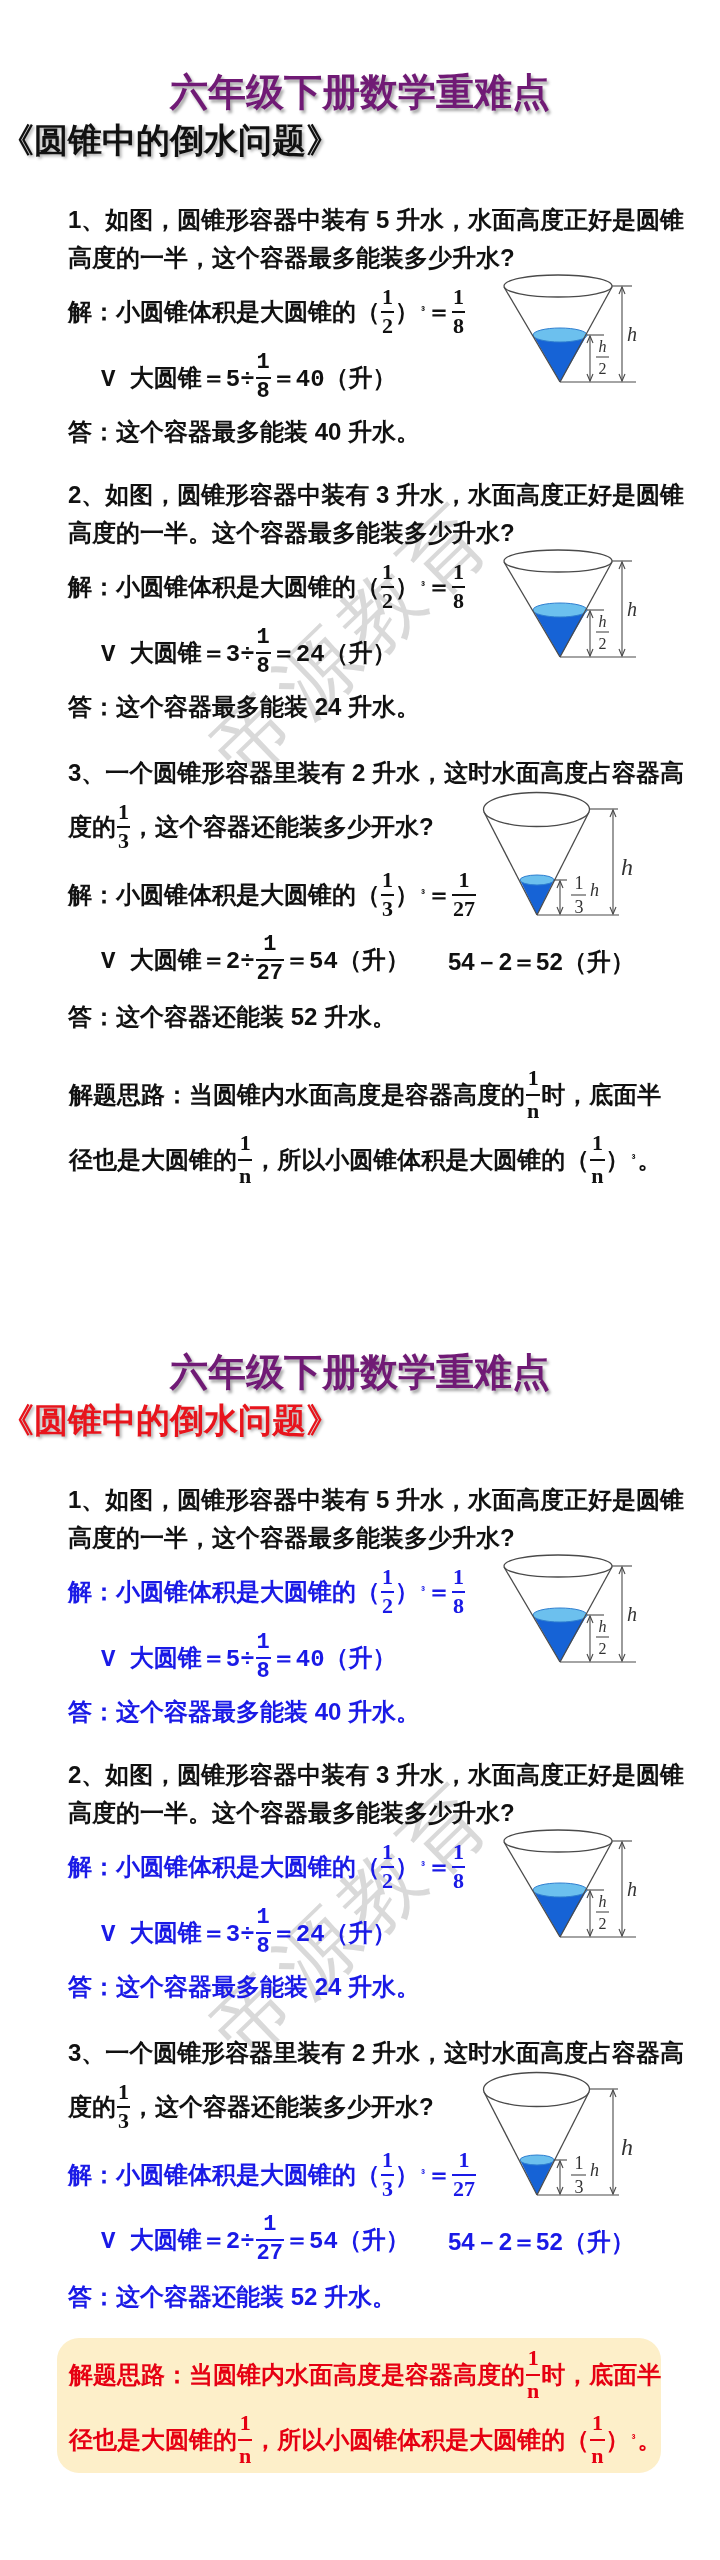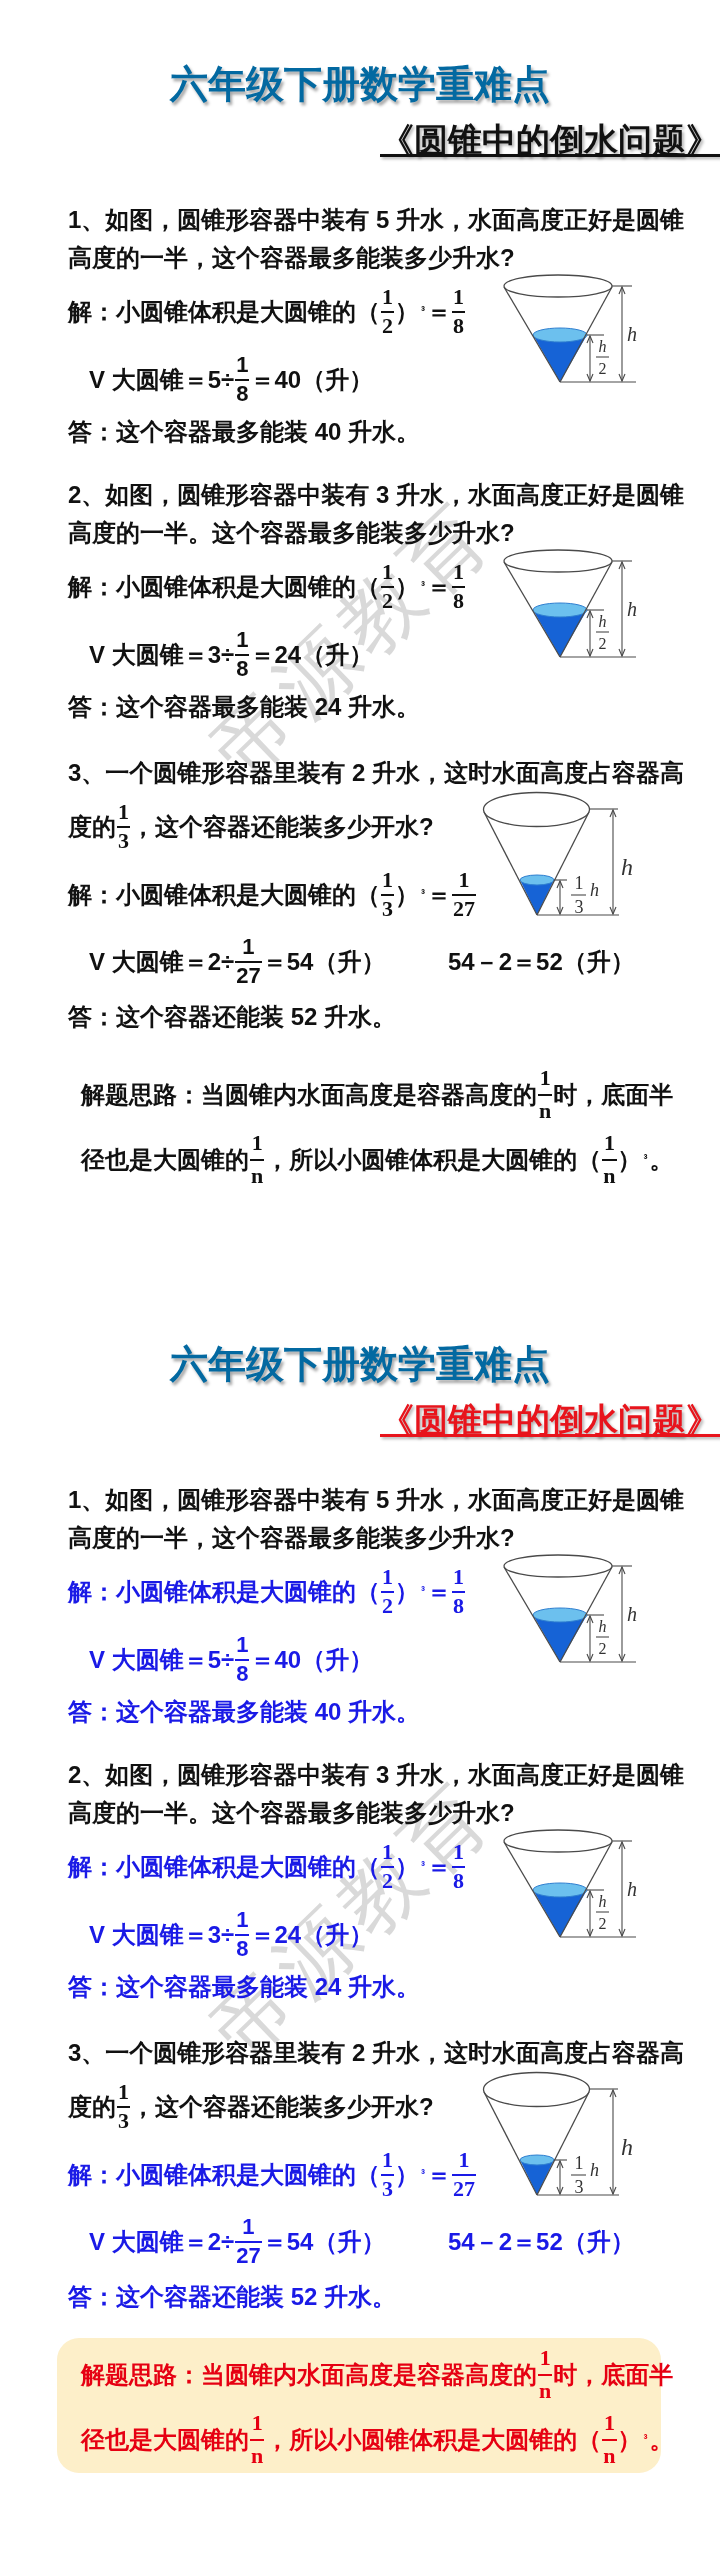--- a/index.html
+++ b/index.html
@@ -11,38 +11,38 @@
     .half.p0 { top: 0; }
     .half.p1 { top: 1280px; }
 
     .watermark {
       position: absolute; left: 352px; top: 640px;
       transform: translate(-50%, -50%) rotate(-44deg);
       font-size: 80px; letter-spacing: 8px; line-height: 1;
       color: rgba(130,130,130,0.30); white-space: nowrap;
     }
     .title {
-      position: absolute; left: 0; right: 0; top: 59px; margin: 0;
+      position: absolute; left: 0; right: 0; top: 59px; margin: 8px;
       text-align: center; font-size: 38px; line-height: 50px; font-weight: bold;
-      color: #0369a1; text-shadow: 2px 3px 3px rgba(0,0,0,0.35);
+      color: #701a75; text-shadow: 2px 3px 3px rgba(0,0,0,0.35);
     }
     .subtitle {
       position: absolute; left: 0; right: 0; top: 118px; margin: 0;
-      text-align: right; font-size: 34px; line-height: 44px; font-weight: bold;
-      color: #111111; text-shadow: 2px 2px 3px rgba(0,0,0,0.30); text-decoration: underline;
+      text-align: left; font-size: 34px; line-height: 44px; font-weight: bold;
+      color: #111111; text-shadow: 2px 2px 3px rgba(0,0,0,0.30);
     }
     .p1 .subtitle { color: #e8141c; }
 
     .line {
       position: absolute; left: 68px; white-space: nowrap;
       font-size: 24px; line-height: 60px; font-weight: bold;
     }
-    .line.indent { left: 89px; }
+    .line.indent { left: 101px; font-family: Liberation Mono, monospace; }
     .line.extra { left: 448px; }
-    .line.tipline { left: 69px; margin-left: 12px; }
+    .line.tipline { left: 69px; }
     .p1 .sol { color: #1a1ae6; }
     .p1 .tipline { color: #e60012; }
 
     .frac {
       display: inline-block; vertical-align: middle; text-align: center;
       font-size: 22px; line-height: 28px; position: relative; top: -3px; margin: 0 1px;
     }
     .frac .num, .frac .den { display: block; padding: 0 1px; }
     .frac .den { border-top: 2px solid currentColor; line-height: 26px; }
     .frac.tipfrac { line-height: 32px; }

